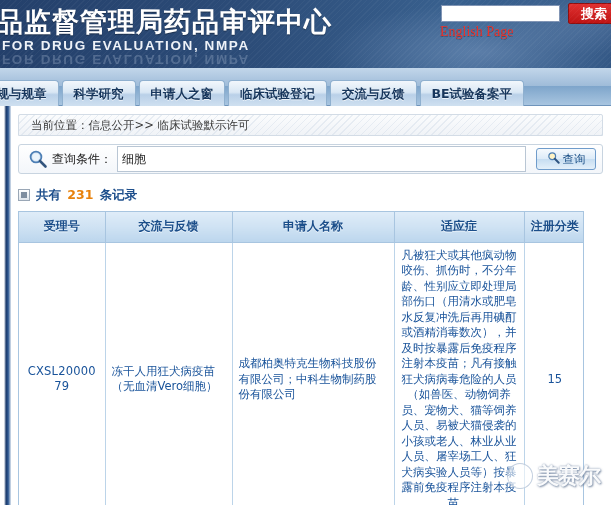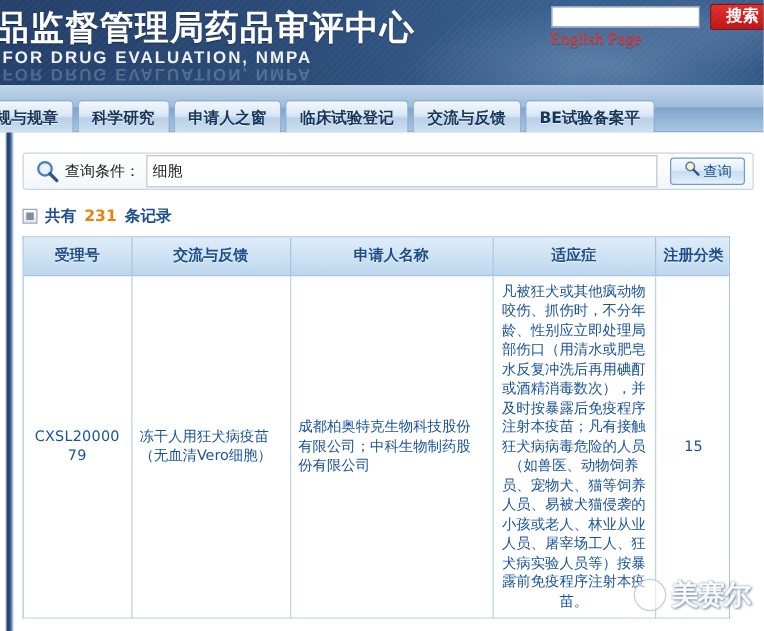--- a/index.html
+++ b/index.html
@@ -388,20 +388,23 @@
         <div class="navtab">交流与反馈</div>
         <div class="navtab">BE试验备案平</div>
       </div>
   </div>
 
   <div class="body-area">
     <div class="left-rail"></div>
 
     <div class="content">
 
+      <div class="breadcrumb">
+        <span>当前位置：信息公开&gt;&gt; 临床试验默示许可</span>
+      </div>
 
       <div class="searchbar">
         <span class="mag-icon">
           <svg width="20" height="20" viewBox="0 0 20 20">
             <circle cx="8" cy="8" r="5.4" fill="#dbe9f6" stroke="#4d7fb5" stroke-width="1.8"></circle>
             <circle cx="8" cy="8" r="3.4" fill="#f2f8fd" opacity="0.7"></circle>
             <line x1="12" y1="12" x2="17.5" y2="17.5" stroke="#33557d" stroke-width="2.6" stroke-linecap="round"></line>
           </svg>
         </span>
         <span class="search-label">查询条件：</span>

